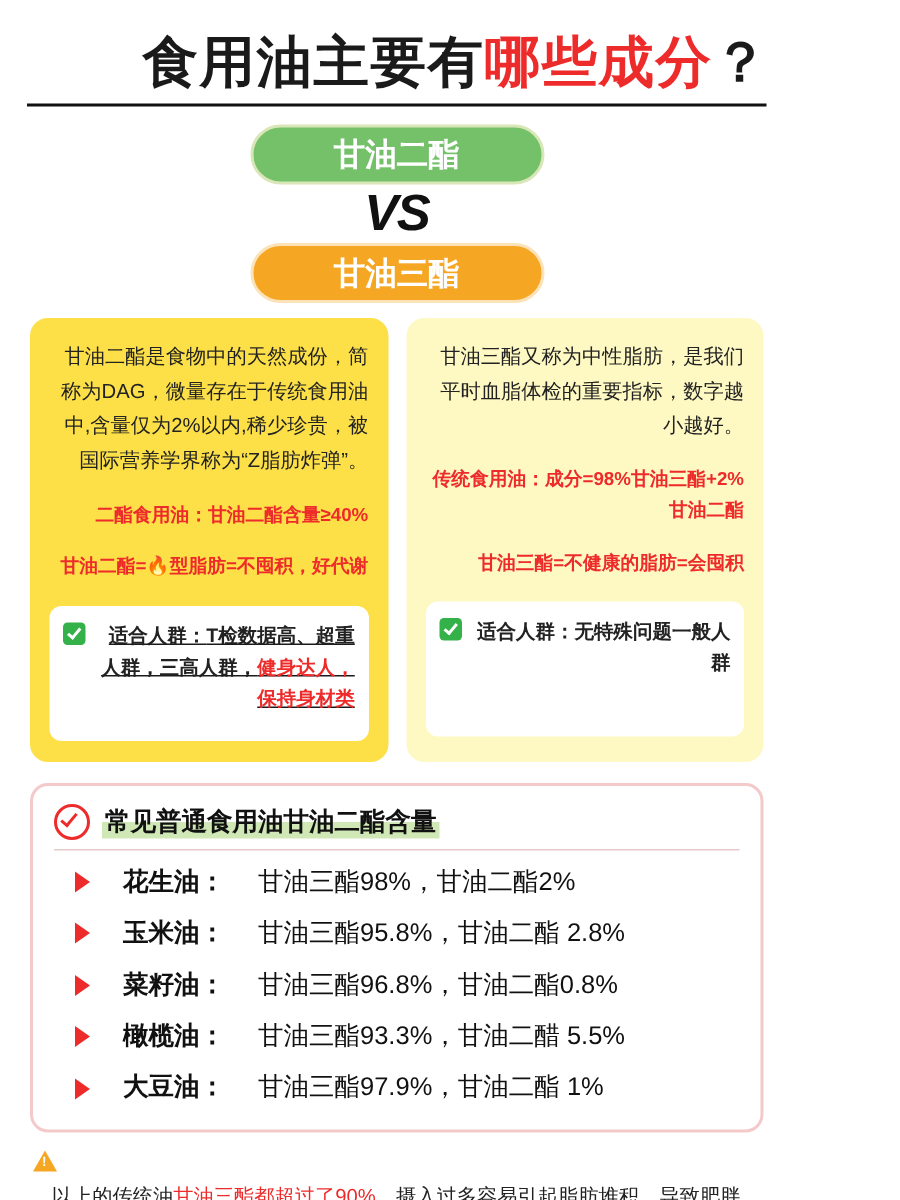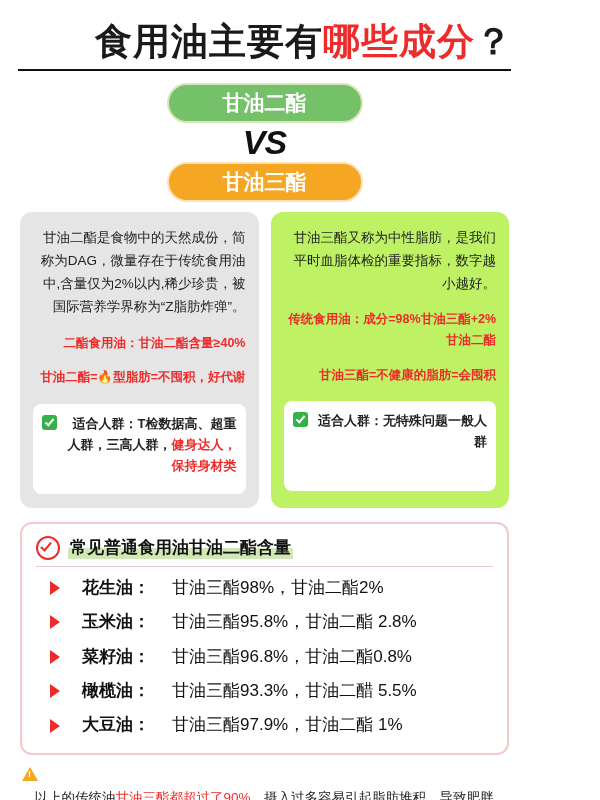--- a/index.html
+++ b/index.html
@@ -117,24 +117,24 @@
     gap: 12px;
     margin: 0 4px;
   }
   .col {
     width: 274px;
     border-radius: 12px;
     box-sizing: border-box;
     padding: 14px 13px 14px 13px;
   }
   .col-left {
-    background: #e5e5e5;
+    background: #fde047;
   }
   .col-right {
-    background: #bef264;
+    background: #fef9c3;
   }
   .para {
     font-size: 13.5px;
     line-height: 1.72;
     color: #222;
     margin: 0 0 14px 0;
   }
   .note-red {
     font-size: 12.5px;
     line-height: 1.65;
@@ -175,21 +175,21 @@
   }
   .wb-text {
     font-size: 13px;
     line-height: 1.62;
     font-weight: bold;
     color: #222;
   }
   .wb-text .red {
     color: #ee2b2b;
   }
-  .col-left .white-box { min-height: 72px; }
+  .col-left .white-box { min-height: 72px; text-decoration: underline; }
   .col-right .white-box { min-height: 72px; }
 
   
   .bottom {
     margin: 14px 4px 0 4px;
     border: 2px solid #f3c9c9;
     border-radius: 12px;
     box-sizing: border-box;
     padding: 12px 14px 10px 14px;
   }

